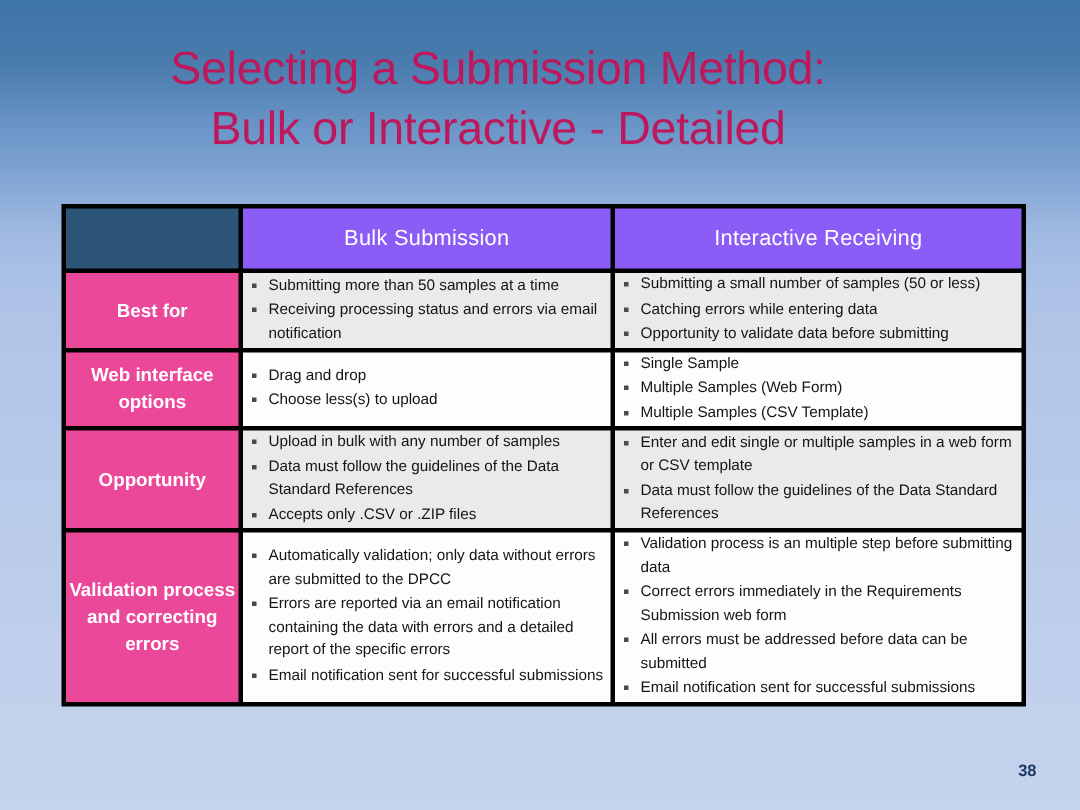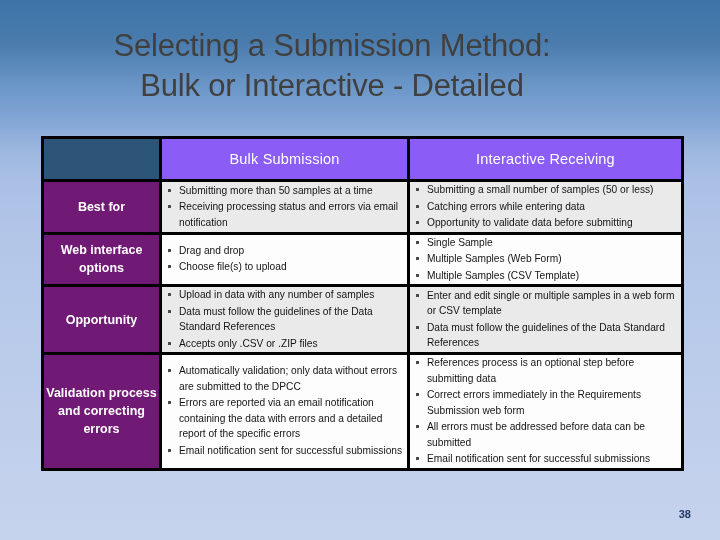--- a/index.html
+++ b/index.html
@@ -25,21 +25,21 @@
         #c6d3ed 100%);
   }
 
   
   .slide-title {
     position: absolute;
     left: 0;
     top: 26px;
     width: 664px;
     text-align: center;
-    color: #404040;
+    color: #be185d;
     font-size: 31px;
     line-height: 40px;
     font-weight: 400;
     letter-spacing: -0.2px;
     white-space: pre-line;
   }
 
   
   .comparison-table {
     position: absolute;
@@ -72,21 +72,21 @@
     color: #ffffff;
     font-size: 14.5px;
     font-weight: 400;
     text-align: center;
     height: 40px;
     letter-spacing: 0.2px;
   }
 
   
   .row-label {
-    background: #701a75;
+    background: #ec4899;
     color: #ffffff;
     font-size: 12.5px;
     font-weight: bold;
     text-align: center;
     line-height: 18px;
     padding: 4px 6px;
   }
 
   
   .row-content {
@@ -167,37 +167,37 @@
           <li>Opportunity to validate data before submitting</li>
         </ul>
       </td>
     </tr>
 
     <tr>
       <td class="row-label">Web interface options</td>
       <td class="row-content light">
         <ul class="bullets">
           <li>Drag and drop</li>
-          <li>Choose file(s) to upload</li>
+          <li>Choose less(s) to upload</li>
         </ul>
       </td>
       <td class="row-content light">
         <ul class="bullets">
           <li>Single Sample</li>
           <li>Multiple Samples (Web Form)</li>
           <li>Multiple Samples (CSV Template)</li>
         </ul>
       </td>
     </tr>
 
     <tr>
       <td class="row-label">Opportunity</td>
       <td class="row-content">
         <ul class="bullets">
-          <li>Upload in data with any number of samples</li>
+          <li>Upload in bulk with any number of samples</li>
           <li>Data must follow the guidelines of the Data Standard References</li>
           <li>Accepts only .CSV or .ZIP files</li>
         </ul>
       </td>
       <td class="row-content">
         <ul class="bullets">
           <li>Enter and edit single or multiple samples in a web form or CSV template</li>
           <li>Data must follow the guidelines of the Data Standard References</li>
         </ul>
       </td>
@@ -207,21 +207,21 @@
       <td class="row-label">Validation process and correcting errors</td>
       <td class="row-content light">
         <ul class="bullets">
           <li>Automatically validation; only data without errors are submitted to the DPCC</li>
           <li>Errors are reported via an email notification containing the data with errors and a detailed report of the specific errors</li>
           <li>Email notification sent for successful submissions</li>
         </ul>
       </td>
       <td class="row-content light">
         <ul class="bullets">
-          <li>References process is an optional step before submitting data</li>
+          <li>Validation process is an multiple step before submitting data</li>
           <li>Correct errors immediately in the Requirements Submission web form</li>
           <li>All errors must be addressed before data can be submitted</li>
           <li>Email notification sent for successful submissions</li>
         </ul>
       </td>
     </tr>
 
   </tbody>
 </table>
 

